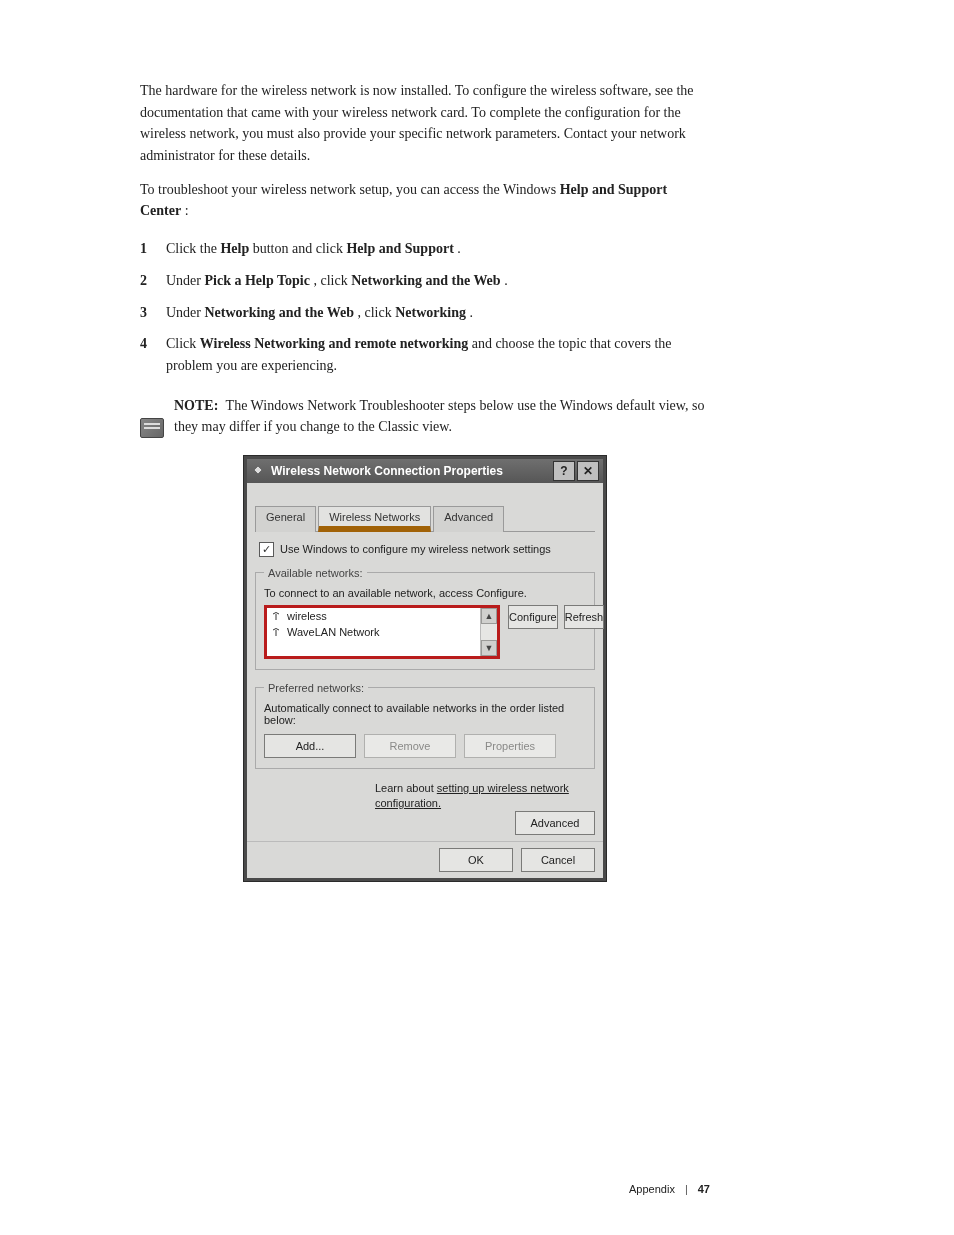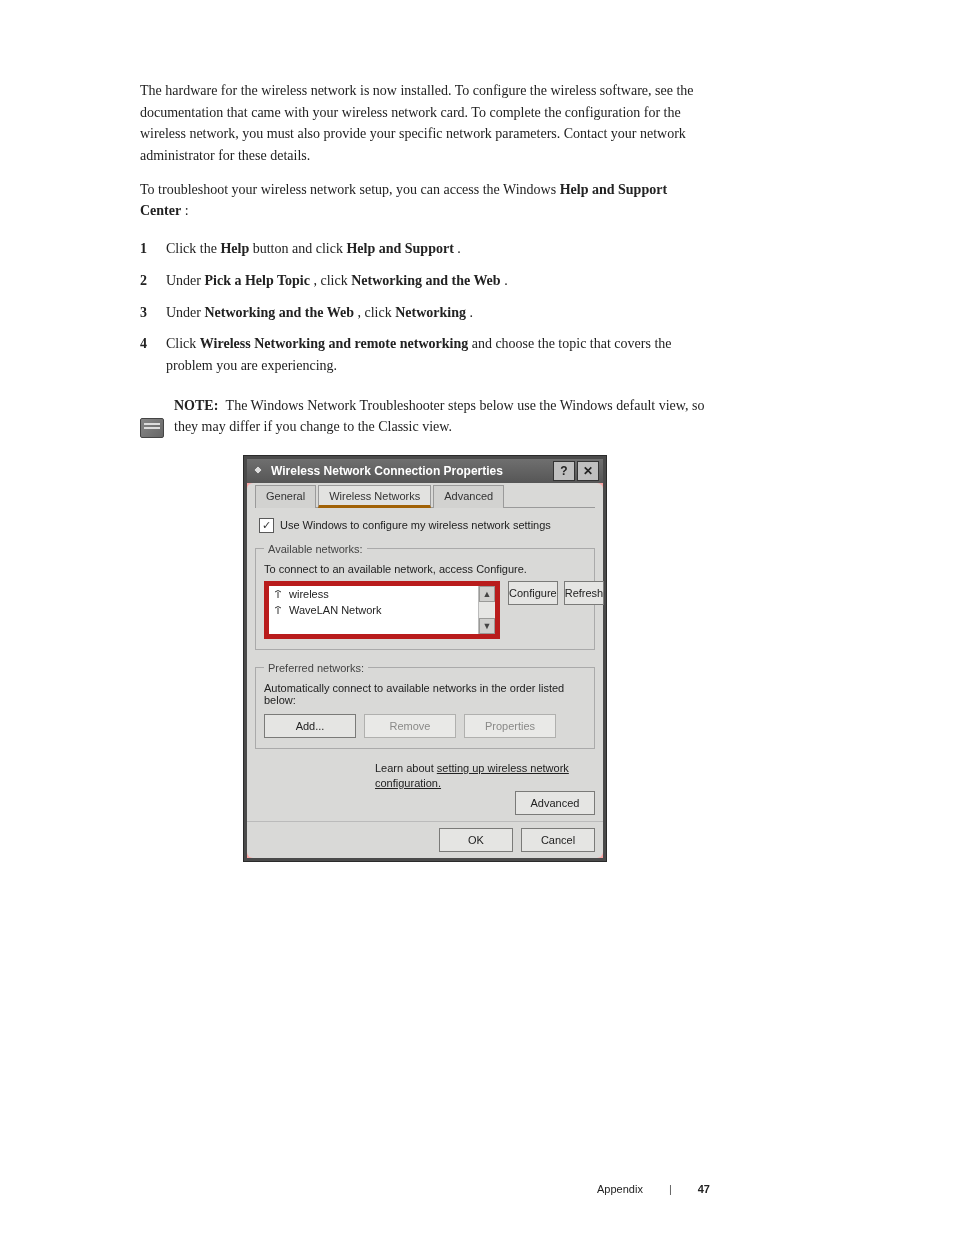--- a/index.html
+++ b/index.html
@@ -83,63 +83,62 @@
   .tb-title { flex:1; font-size:12px; }
   .tb-btns { display:flex; gap:2px; }
   .tb-btn {
     width:20px; height:18px;
     background:#bfbfbf;
     border:1px solid #333;
     display:flex;align-items:center;justify-content:center;
     font-weight:bold; font-size:12px; color:#222;
   }
   .client {
-    padding: 1px 8px 10px 8px;
+    padding: 22px 8px 10px 8px;
     background:#d9d9d7;
-    border-radius:6px;
   }
   .tabs {
     display:flex;
     border-bottom:1px solid #9a9a9a;
     margin-bottom:10px;
   }
   .tab {
     padding:4px 10px 3px 10px;
     border:1px solid #9a9a9a;
     border-bottom:none;
     margin-right:2px;
     background:#d2d2d0;
     position:relative;
     top:1px;
     color:#333;
   }
   .tab.active {
     background:#e2e2e0;
-    border-bottom:3px solid #a16207;
+    border-bottom:6px solid #a16207;
   }
   .check-row { display:flex; align-items:center; gap:6px; margin: 2px 0 10px 4px; }
   .checkbox {
     width:13px;height:13px;border:1px solid #5a5a5a;background:#fff;
     display:flex;align-items:center;justify-content:center;font-size:11px;line-height:1;color:#333;
   }
   fieldset.group {
     border:1px solid #aaa;
     margin:0 0 12px 0;
     padding:6px 8px 10px 8px;
   }
   fieldset.group legend {
     padding:0 4px;
     color:#444;
     font-size:11px;
   }
   .hint { margin:2px 0 6px 0; }
   .list-row { display:flex; gap:8px; align-items:stretch; }
   .listbox {
     flex:1;
-    border:5px solid #b91c1c;
+    border:3px solid #b91c1c;
     background:#fff;
     height:48px;
     overflow:hidden;
     position:relative;
     display:flex;
   }
   .list-inner { flex:1; }
   .list-item {
     display:flex; align-items:center; gap:6px;
     padding:2px 4px; font-size:11px; color:#222;
@@ -186,21 +185,21 @@
   .page-footer {
     position:absolute;
     bottom:40px;
     left:0; right:0;
     display:flex;
     justify-content:flex-end;
     padding:0 120px;
     font-family: Arial, sans-serif;
     font-size:11px;
     color:#222;
-    gap:26px;
+    gap:10px;
     align-items:center;
   }
   .page-footer .sep { color:#555; }
 </style>
 </head>
 <body>
 <div class="page">
 
   <div class="body-text">
     <p class="para">The hardware for the wireless network is now installed. To configure the wireless software, see the documentation that came with your wireless network card. To complete the configuration for the wireless network, you must also provide your specific network parameters. Contact your network administrator for these details.</p>

